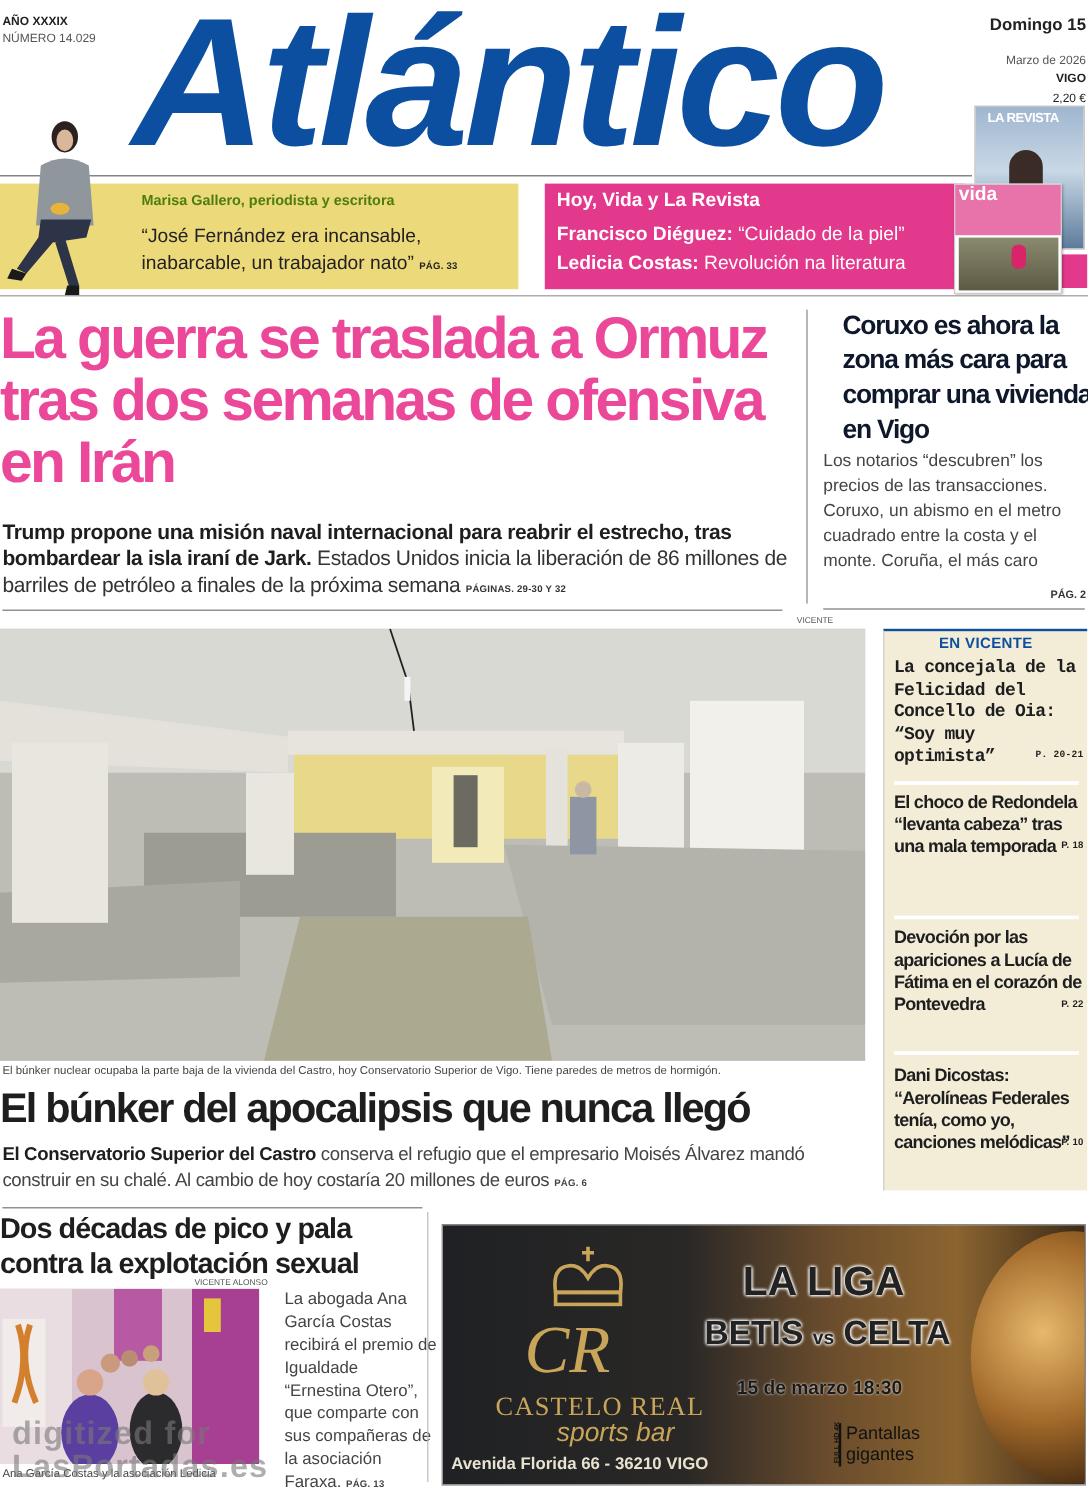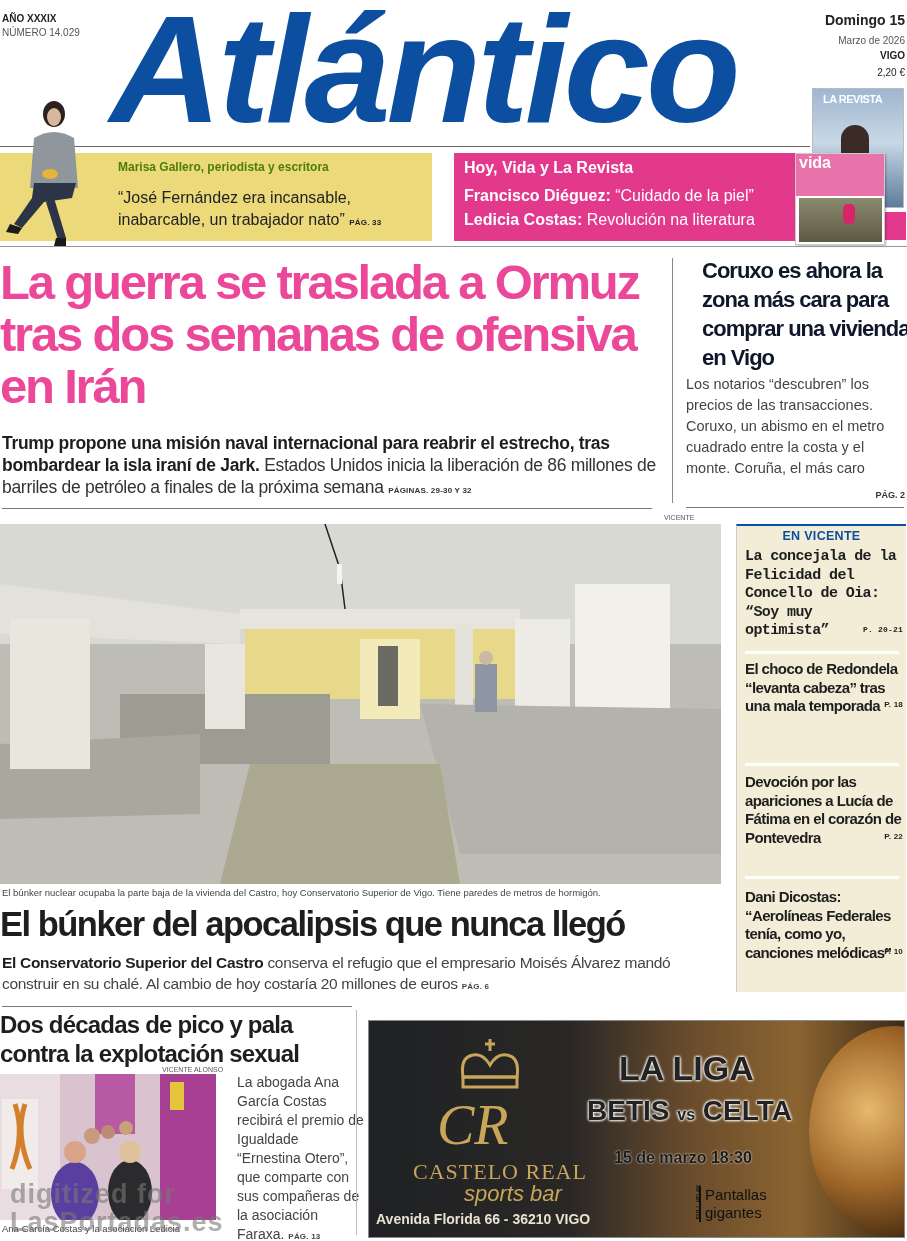--- a/index.html
+++ b/index.html
@@ -7,21 +7,21 @@
   body { position: relative; font-family: "Liberation Sans", sans-serif; color: #1c1c1c; }
   .abs { position: absolute; }
 
   
   .edition-meta { left: 2px; top: 12px; font-size: 10px; line-height: 14px; }
   .edition-meta .year { font-weight: bold; color: #222; }
   .edition-meta .number { color: #555; }
   .logo { left: 110px; top: -6px; width: 690px; height: 150px; font-family: "Liberation Sans", sans-serif; font-weight: bold; font-style: italic; font-size: 152px; letter-spacing: -4px; color: #0c4fa0; line-height: 150px; transform: scaleX(1.02); transform-origin: left; }
   .date-block { right: 2px; top: 12px; text-align: right; width: 110px; }
   .date-block .day { font-weight: bold; font-size: 14px; color: #222; }
-  .date-block .month { font-size: 10px; color: #555; margin-top: 7px; }
+  .date-block .month { font-size: 10px; color: #555; margin-top: 17px; }
   .date-block .city { font-size: 10px; font-weight: bold; color: #222; margin-top: 4px; }
   .date-block .price { font-size: 10px; color: #222; margin-top: 6px; }
 
   .rule { height: 1px; background: #666; }
 
   
   .revista-thumb { left: 812px; top: 88px; width: 92px; height: 120px; background: linear-gradient(180deg, #9fb6cf 0%, #c8d8e6 45%, #5c7b9b 100%); border: 1px solid #bbb; }
   .revista-thumb .title { position: absolute; left: 10px; top: 4px; font-size: 11px; font-weight: bold; color: #fff; letter-spacing: -0.5px; }
   .revista-thumb .person { position: absolute; left: 28px; top: 36px; width: 28px; height: 40px; border-radius: 14px 14px 4px 4px; background: #3a2b26; }
 

